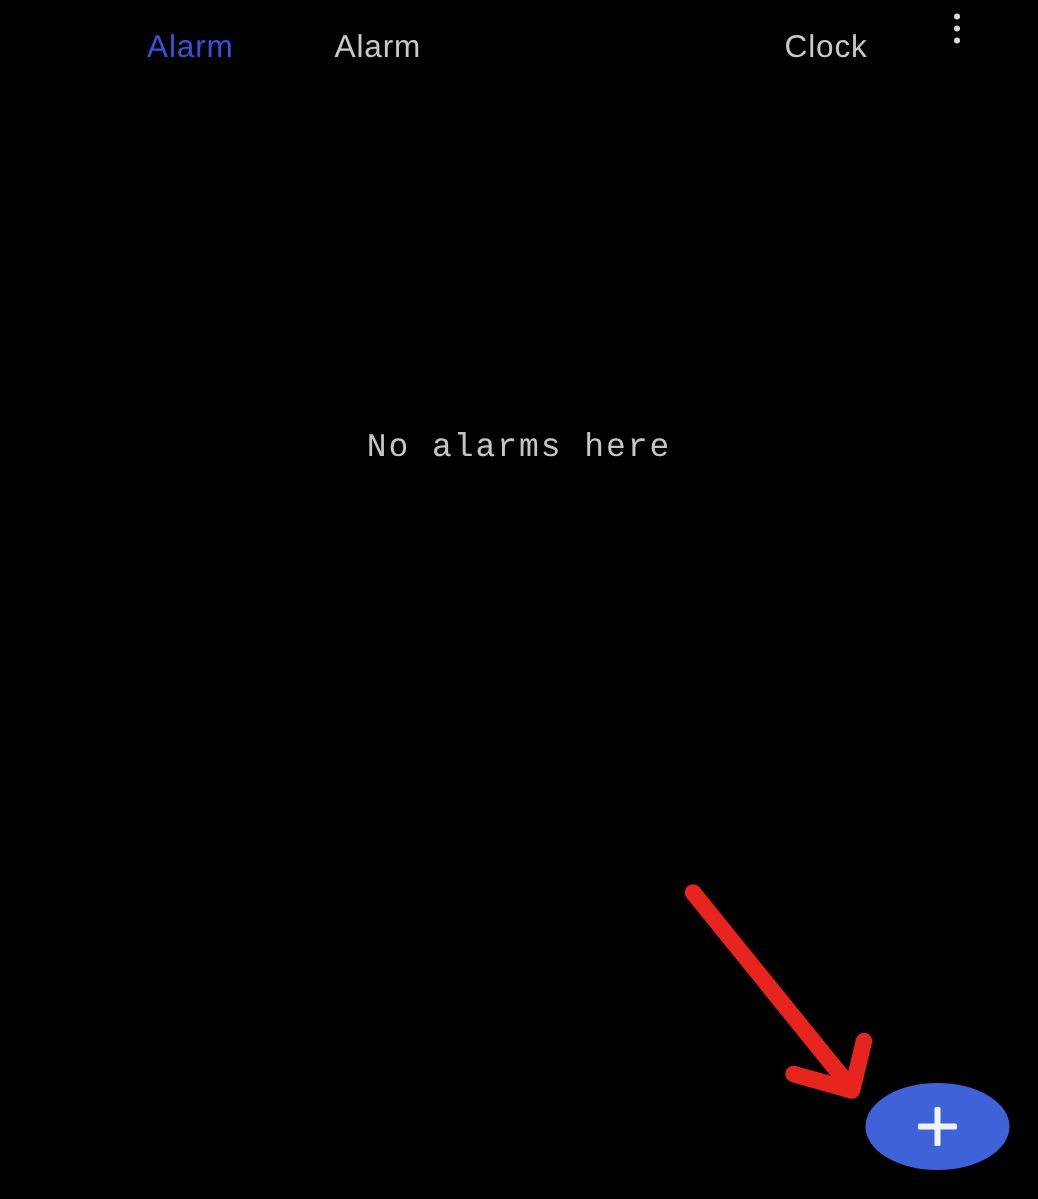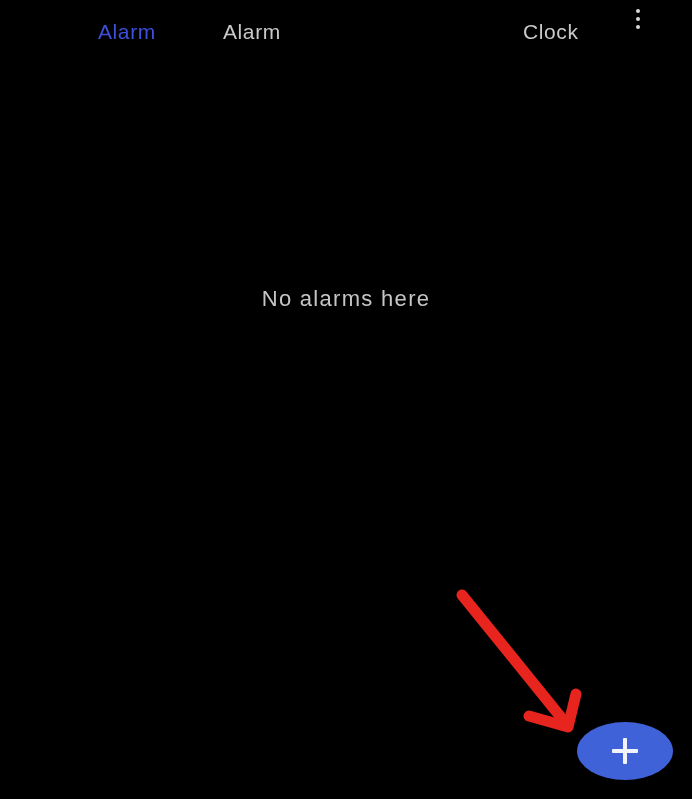--- a/index.html
+++ b/index.html
@@ -84,21 +84,21 @@
   
   #empty-state {
     position: absolute;
     left: 0;
     top: 286px;
     width: 692px;
     text-align: center;
     font-size: 22px;
     letter-spacing: 1.3px;
     color: #c5c5c5;
-    font-family: Liberation Sans, sans-serif;
+    font-family: Liberation Mono, monospace;
   }
 
   
   #annotation-arrow {
     position: absolute;
     left: 0;
     top: 0;
     width: 692px;
     height: 799px;
     pointer-events: none;

